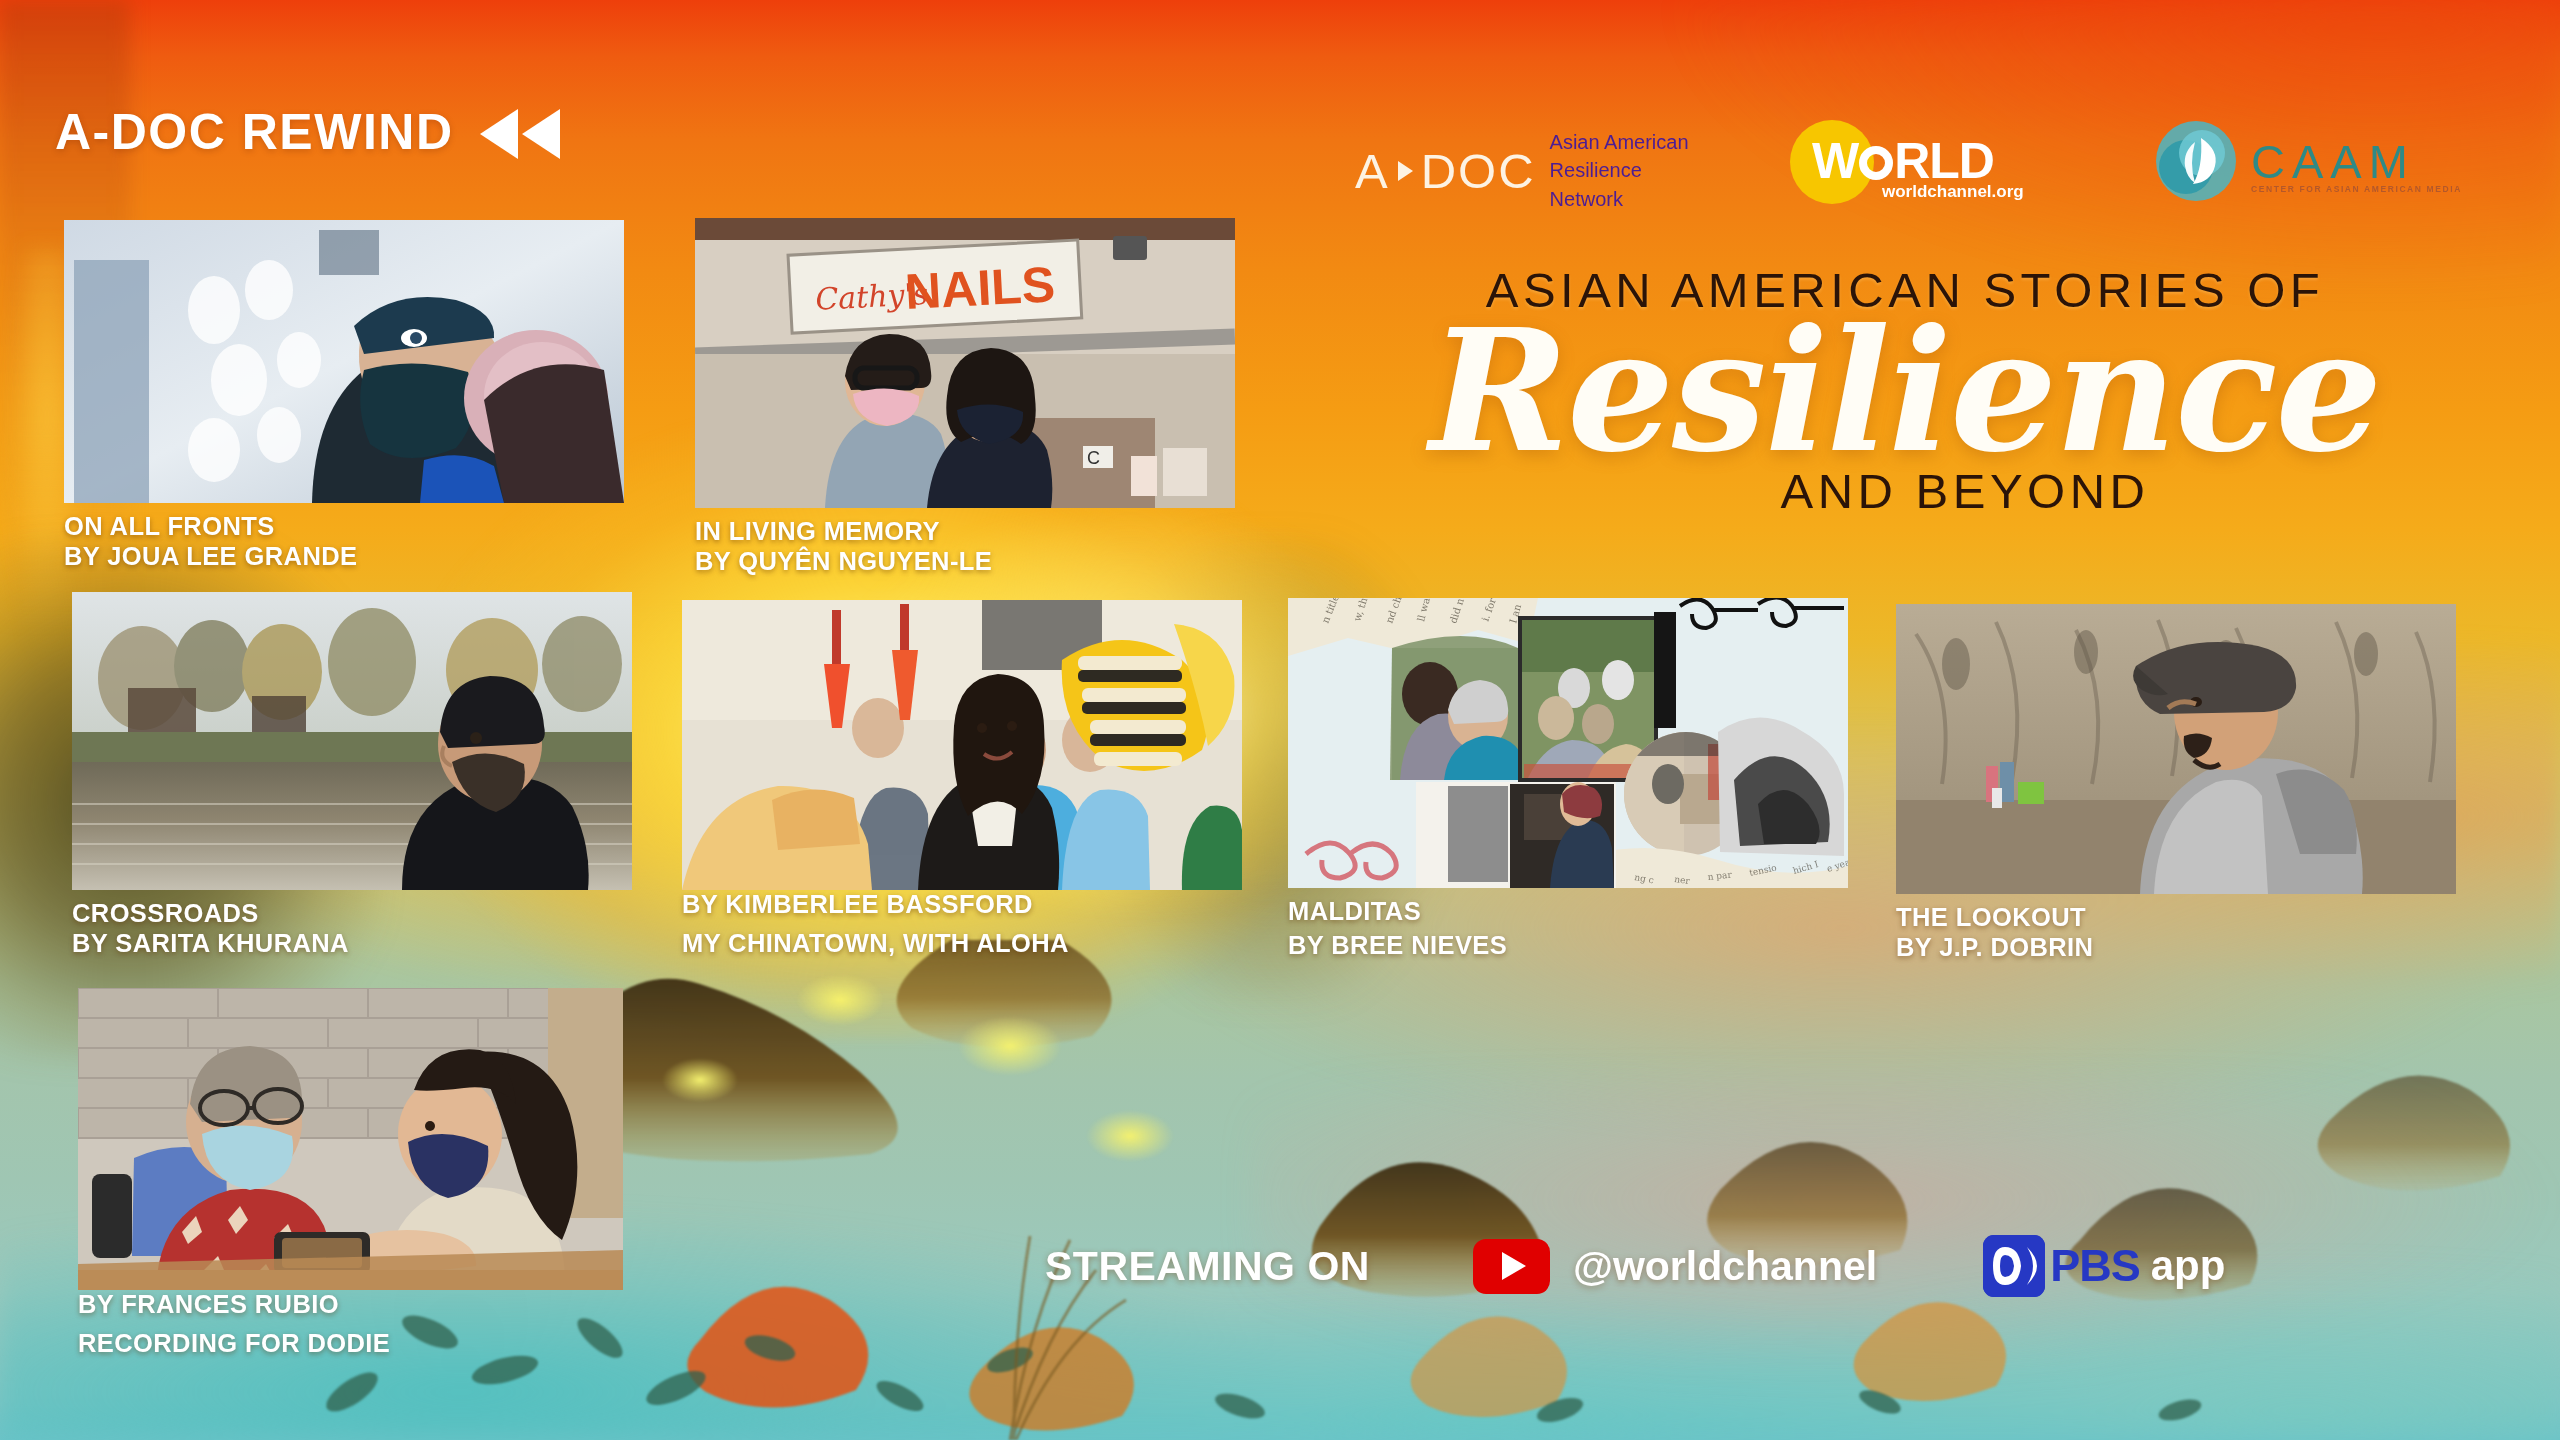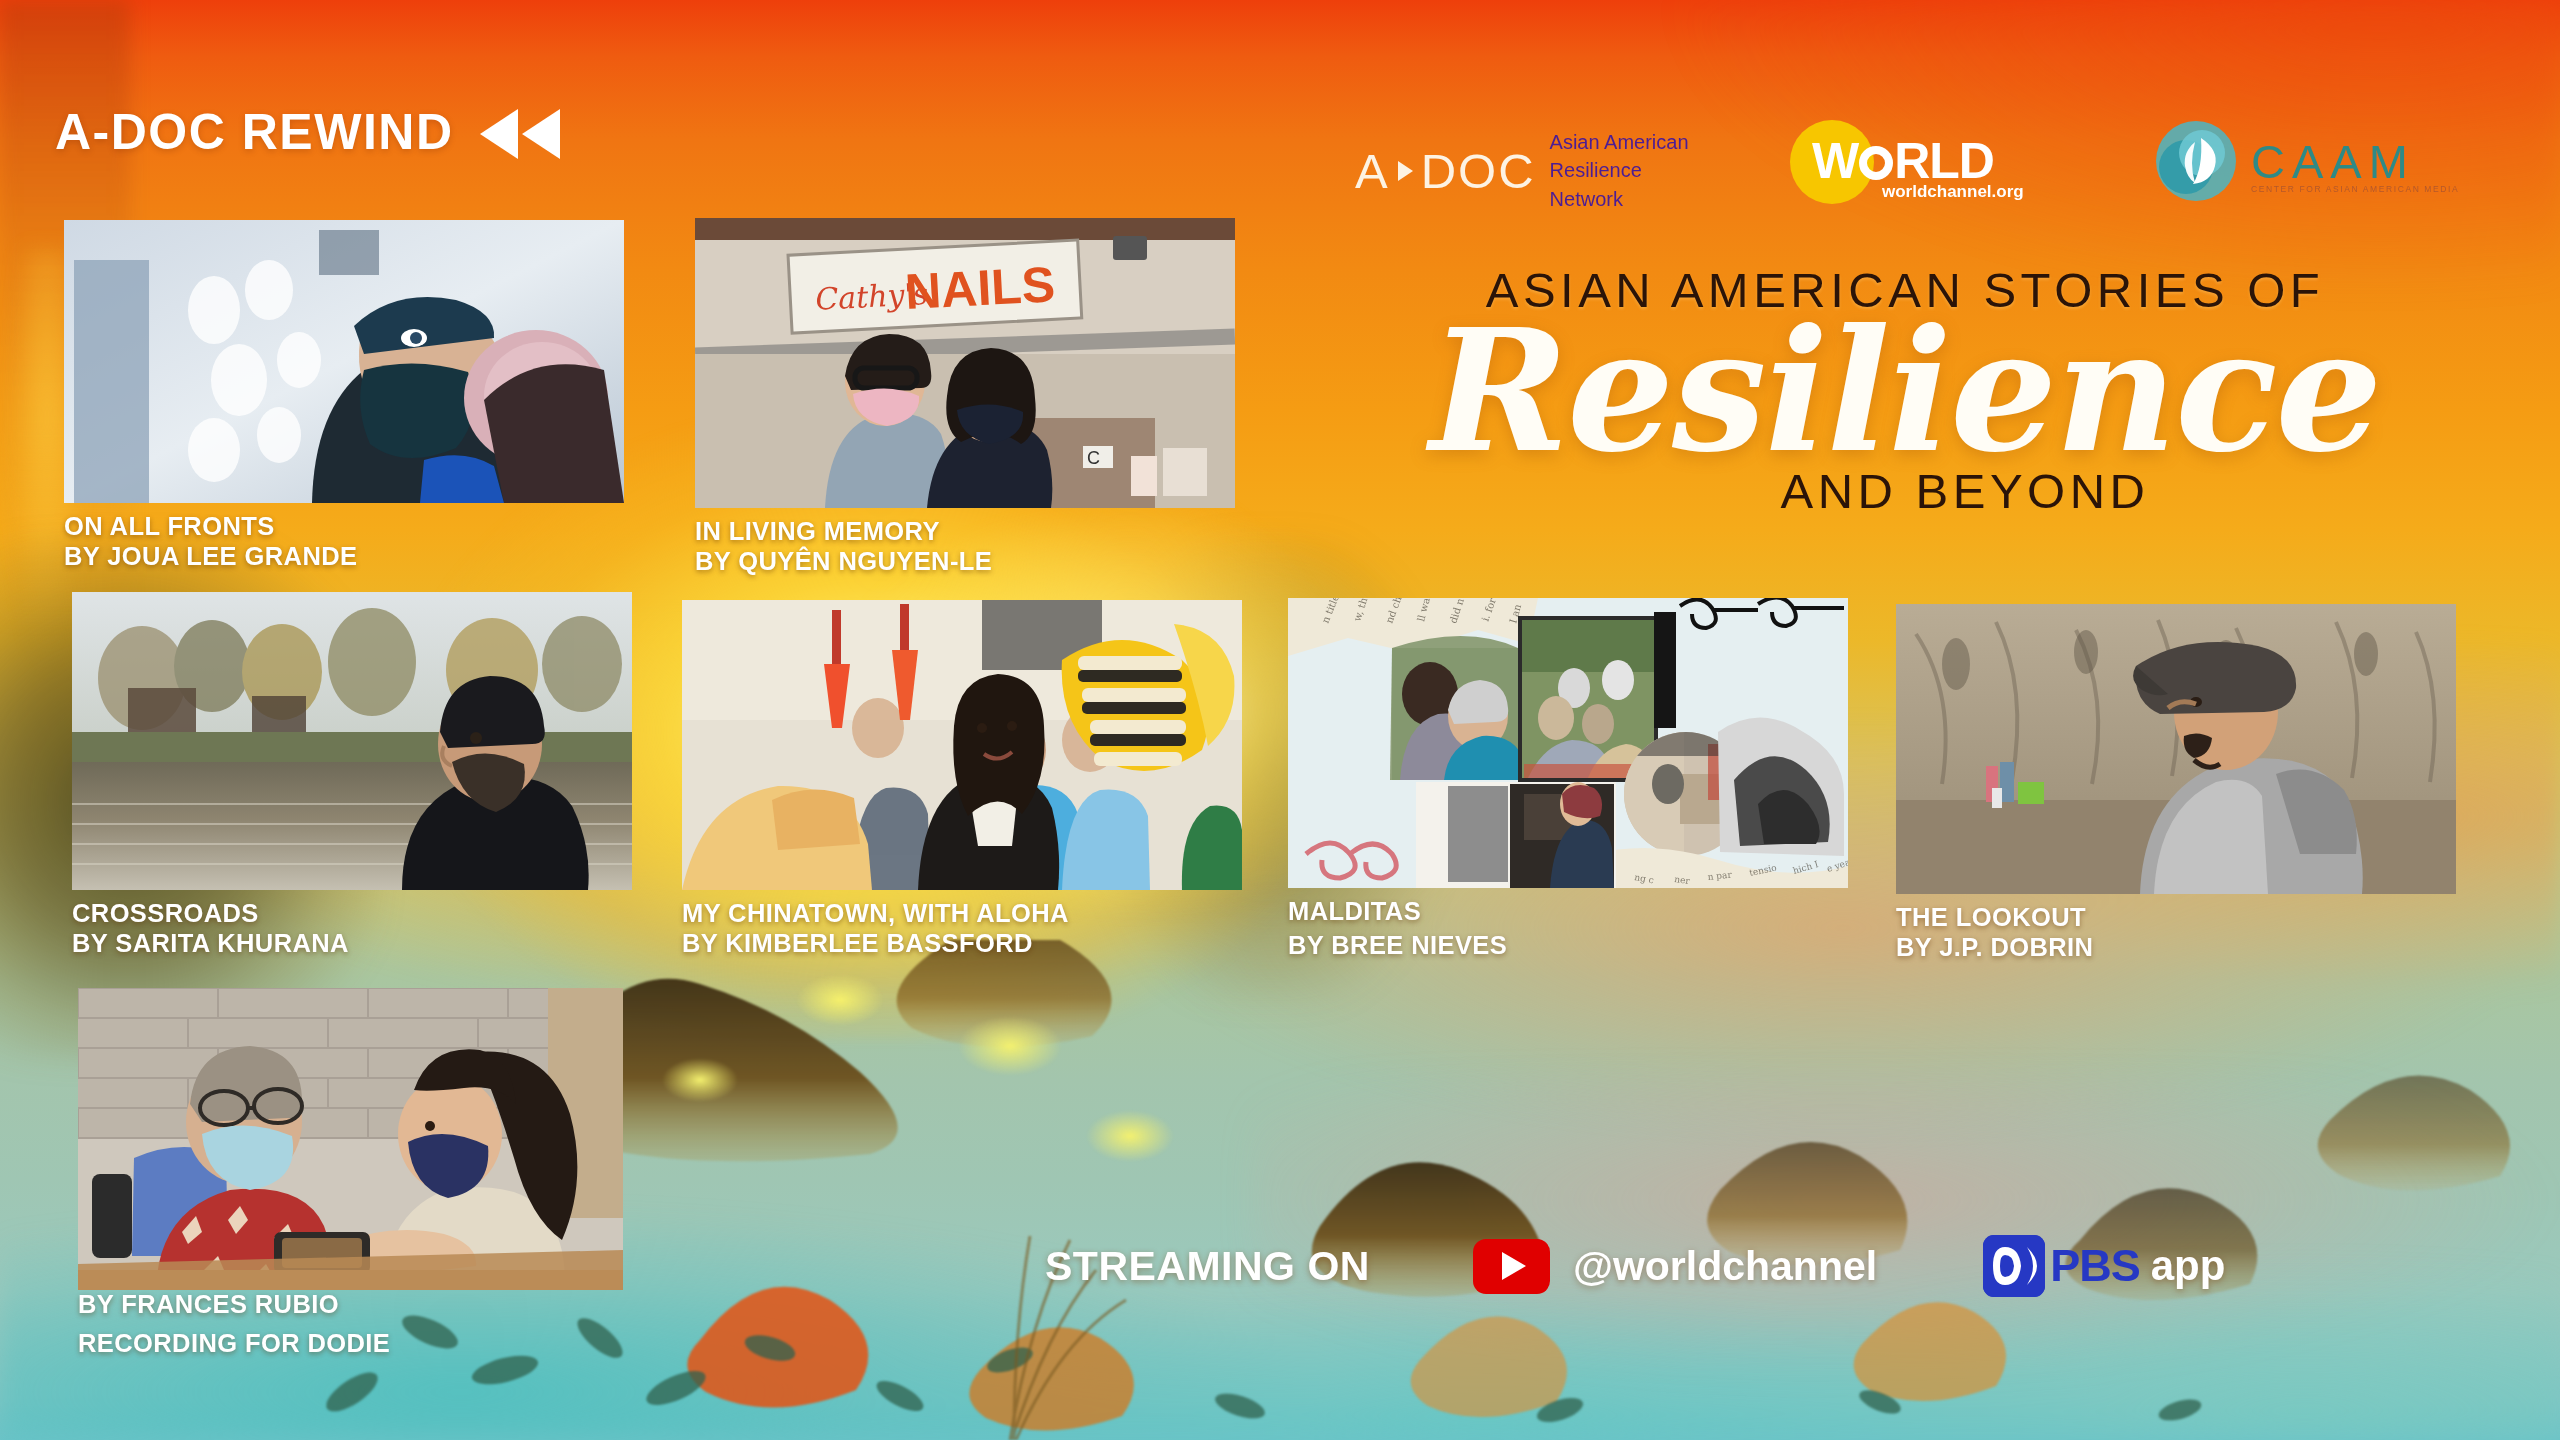--- a/index.html
+++ b/index.html
@@ -137,21 +137,21 @@
   .world-o { display:inline-block; width:34px; height:34px; border:8px solid #fff; border-radius:50%;
              vertical-align:-2px; margin:0 1px; background:transparent; }
   .world-url { position:absolute; left:92px; top:62px; font-size:17px; color:#fff; font-weight:700; }
 
   
   .caam { position:absolute; left:2155px; top:120px; display:flex; align-items:center; gap:14px; }
   .caam-mark { position:relative; width:82px; height:82px; }
   .caam-word { font-size:47px; letter-spacing:7px; color:#2e8a86; font-weight:400;
                font-family:"Liberation Sans", sans-serif; }
   .caam-sub { position:absolute; left:96px; top:64px; font-size:8.5px; letter-spacing:1.6px;
-              color:#b4582a; font-weight:400; white-space:nowrap;text-align:right; }
+              color:#b4582a; font-weight:700; white-space:nowrap;text-align:right; }
 
   
   .hero { position:absolute; left:1280px; top:262px; width:1250px; text-align:center; }
   .hero-line1 {
     font-size:49px; letter-spacing:4.5px; color:#2b1408; font-weight:400;
     font-family:"Liberation Sans", sans-serif; white-space:nowrap;
     text-shadow:0 2px 3px rgba(255,210,120,.35);
   }
   .hero-script {
     font-family:"DejaVu Serif", serif;
@@ -482,22 +482,22 @@
         <circle cx="300" cy="128" r="5" fill="#2b1c12"></circle>
         <circle cx="330" cy="126" r="5" fill="#2b1c12"></circle>
         <path d="M302 154 Q316 164 330 152" fill="none" stroke="#8a4a3c" stroke-width="4"></path>
 
         <path d="M0 290 Q20 198 96 186 Q168 184 186 244 L190 290Z" fill="#f0c87a"></path>
         <path d="M90 200 Q130 180 172 198 L178 244 L96 250Z" fill="#e8b262"></path>
 
         <path d="M500 290 Q498 222 528 206 Q556 202 560 230 L560 290Z" fill="#2f7d46"></path>
       </svg>
     </div>
+    <div class="cap" style="margin-top:0;">BY KIMBERLEE BASSFORD</div>
     <div class="cap">MY CHINATOWN,  WITH ALOHA</div>
-    <div class="cap" style="margin-top:0;">BY KIMBERLEE BASSFORD</div>
   </div>
 
   <div class="card" style="left:1288px;top:598px;width:560px;">
     <div class="thumb" style="width:560px;height:290px;">
       <svg width="560" height="290" viewBox="0 0 560 290">
         <rect width="560" height="290" fill="#e5eff1"></rect>
 
         <path d="M0 0 L250 0 L240 46 L190 32 L120 54 L60 40 L0 58Z" fill="#efe9d8"></path>
         <g fill="#3a3428" opacity=".62" font-family="DejaVu Serif, serif" font-size="10">
           <text x="40" y="26" transform="rotate(-68 40 26)">n title–</text>

